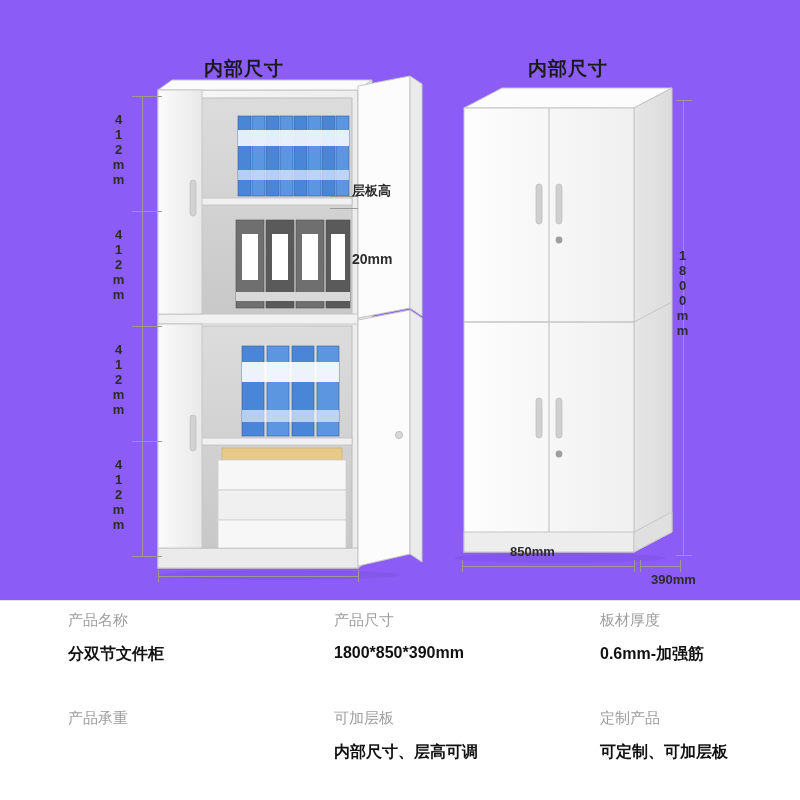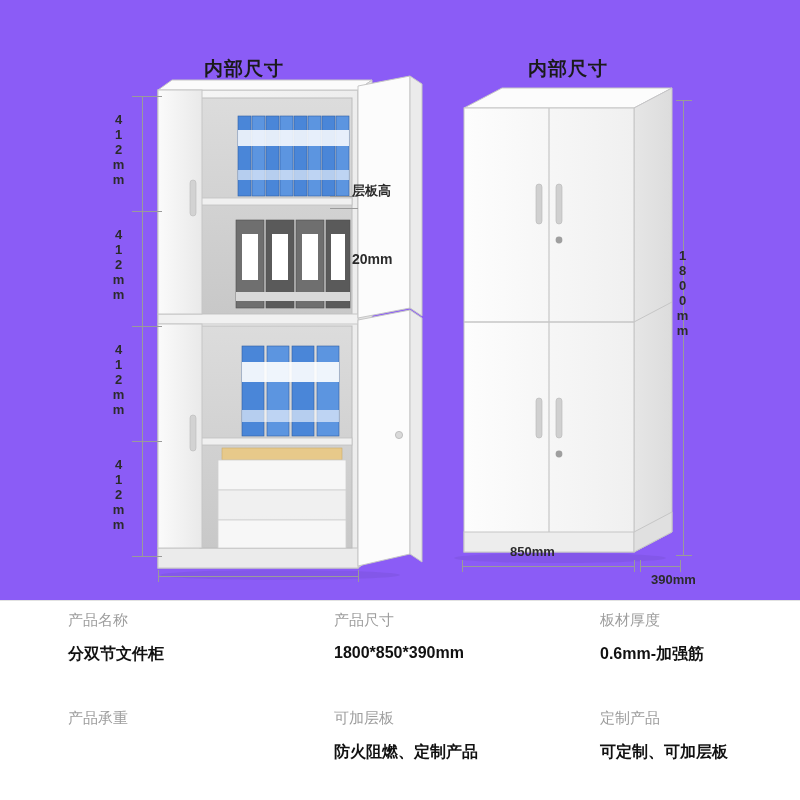--- a/index.html
+++ b/index.html
@@ -251,21 +251,21 @@
         <div class="spec-value">0.6mm-加强筋</div>
       </div>
     </div>
 
     <div class="spec-row r2">
       <div class="spec-cell c1">
         <div class="spec-label">产品承重</div>
       </div>
       <div class="spec-cell c2">
         <div class="spec-label">可加层板</div>
-        <div class="spec-value">防火阻燃、定制产品</div>
+        <div class="spec-value">内部尺寸、层高可调</div>
       </div>
       <div class="spec-cell c3">
         <div class="spec-label">定制产品</div>
         <div class="spec-value">可定制、可加层板</div>
       </div>
     </div>
   </div>
 
 </div>
 

